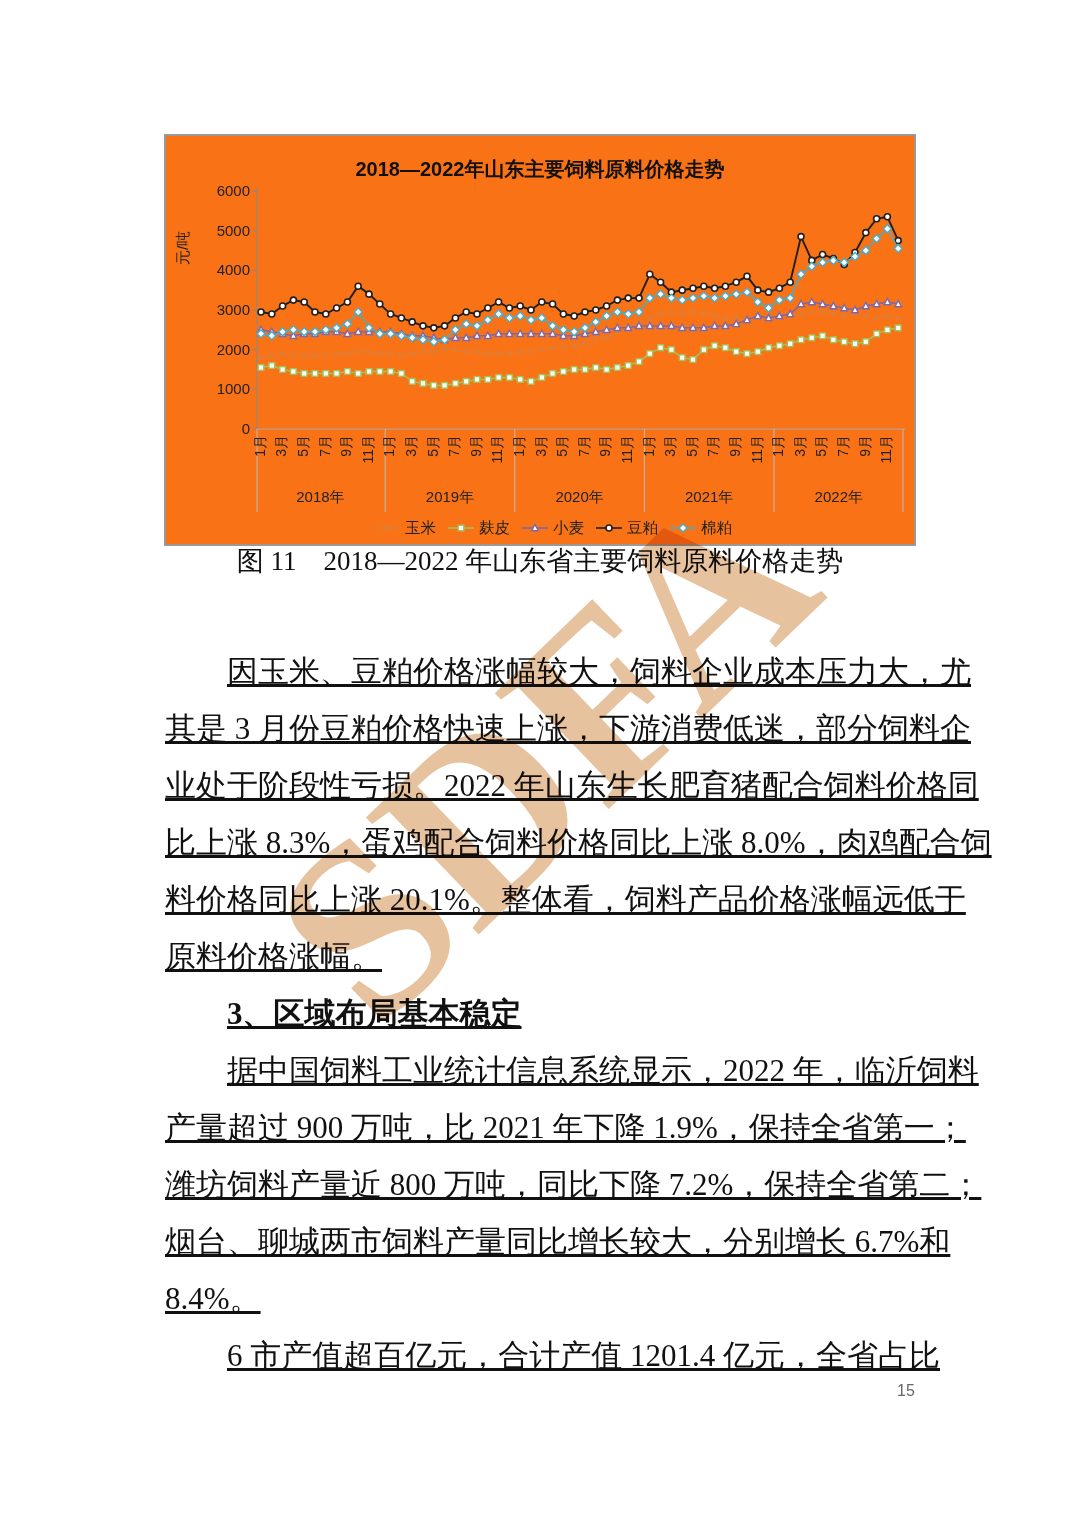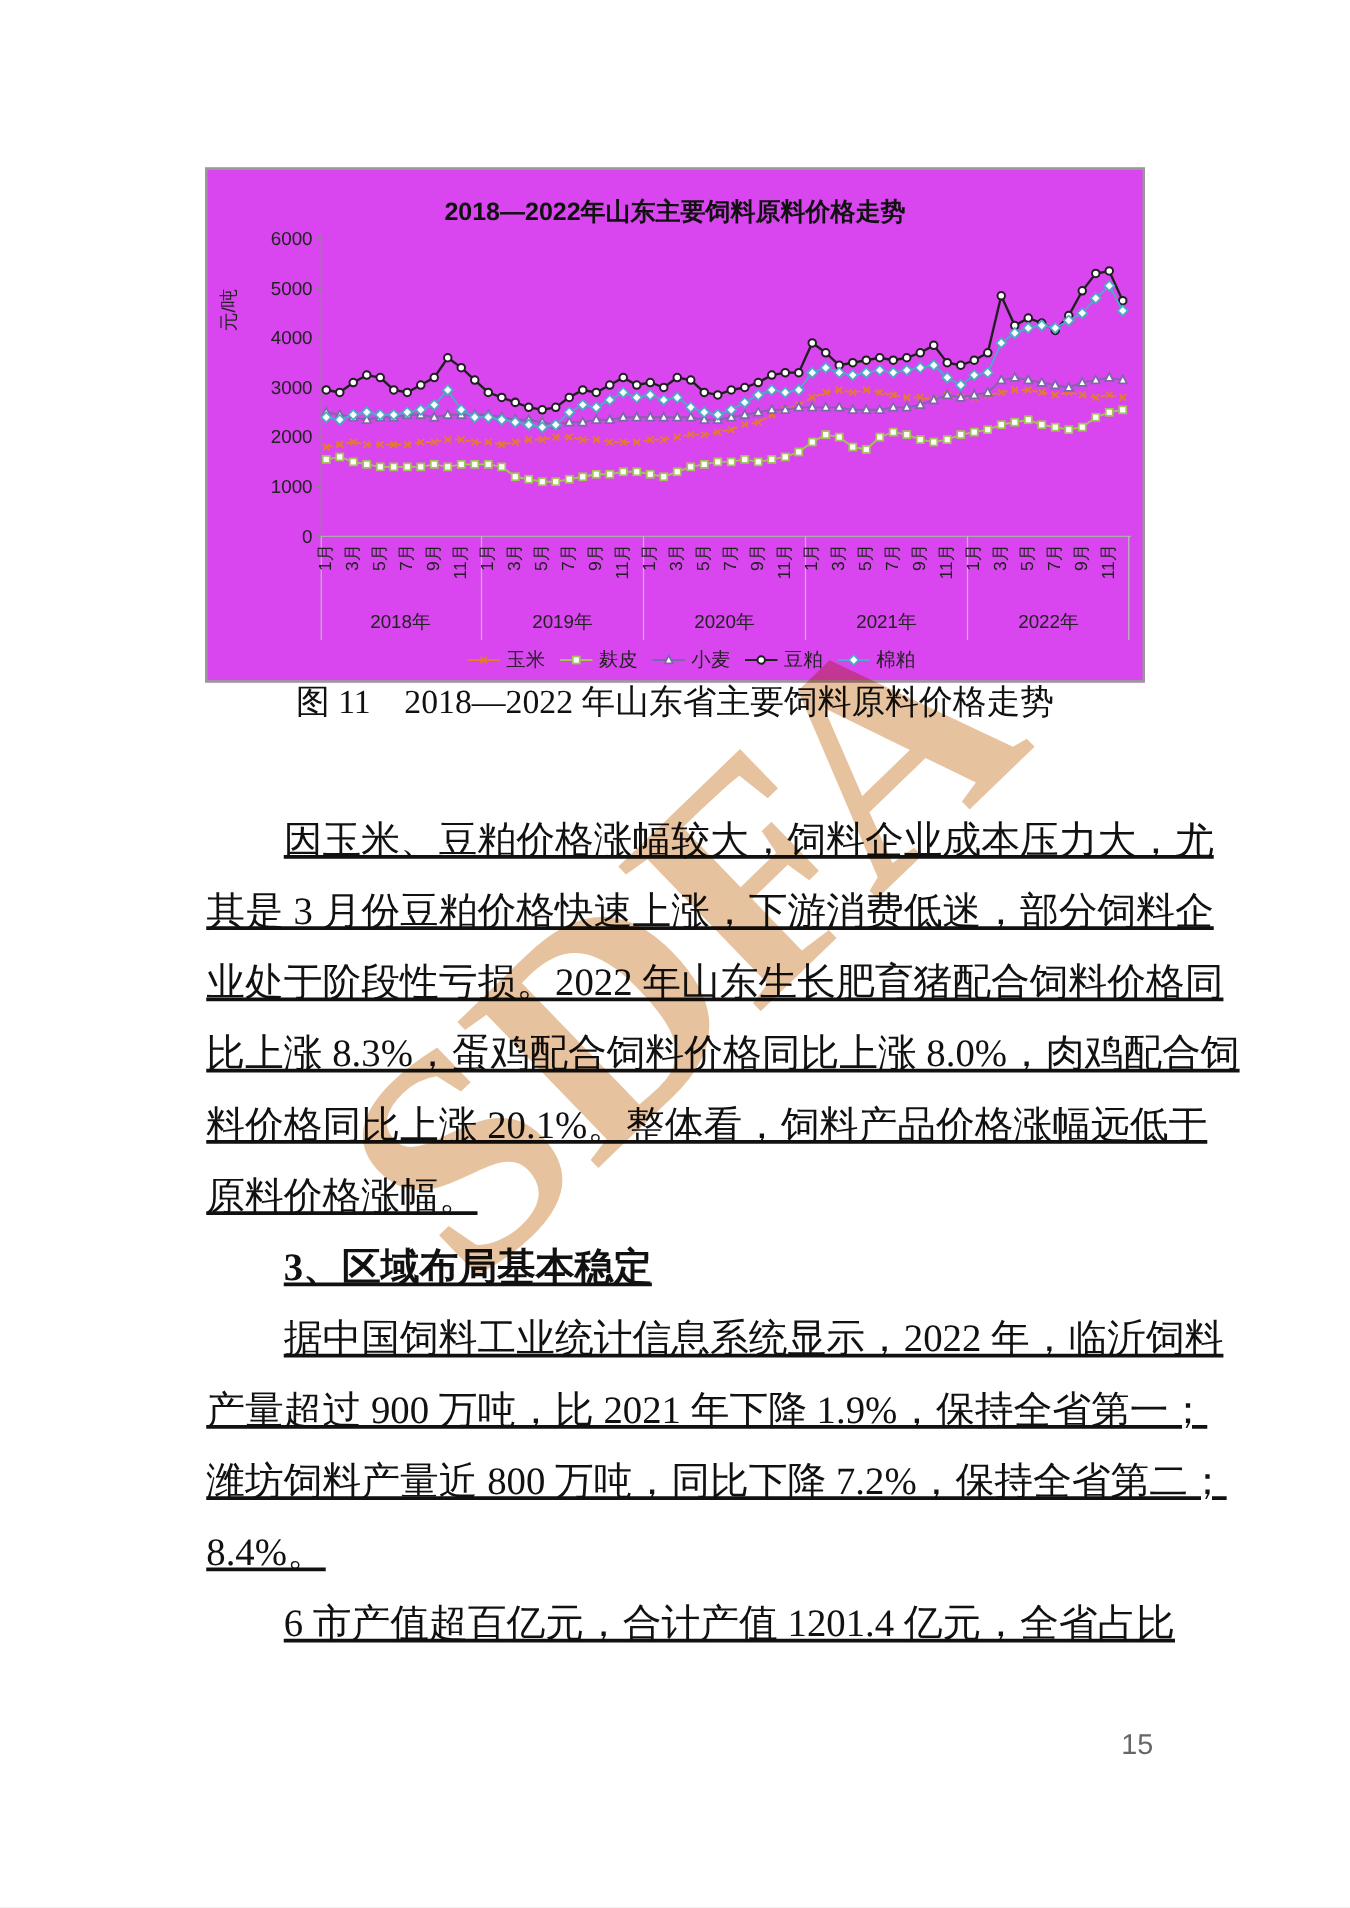--- a/index.html
+++ b/index.html
@@ -4,21 +4,21 @@
 <style>
   * { margin:0; padding:0; box-sizing:border-box; }
   html,body { background:#e8e8e8; }
   .page {
     position:relative; width:1080px; height:1526px; margin:0 auto;
     background:#ffffff; overflow:hidden;
     font-family:"Liberation Serif", serif; color:#1a1a1a;
   }
   .chart-box {
     position:absolute; left:164px; top:134px; width:752px; height:412px;
-    border:2px solid #999999; background:#d946ef;
+    border:2px solid #999999; background:#f97316;
   }
   .chart-box svg { display:block; font-family:"Liberation Sans", sans-serif; }
   .caption {
     position:absolute; left:165px; top:543px; width:750px;
     text-align:center; font-size:27px; color:#111;
   }
   .bodytext {
     position:absolute; left:165px; top:643px; width:750px;
     font-size:31px; line-height:57px; color:#111;
   }
@@ -27,21 +27,21 @@
   .line.indent { text-indent:62px; }
   .line.head { font-weight:bold; text-align-last:left; }
   .watermark {
     position:absolute; left:215px; top:625px; width:660px; height:260px;
     font-family:"Liberation Serif", serif; font-weight:bold;
     font-size:248px; line-height:260px; text-align:center;
     color:#e6bf99; transform:rotate(-44deg);
     mix-blend-mode:multiply; opacity:0.95; z-index:5; pointer-events:none;
   }
   .page-num {
-    position:absolute; left:897px; top:1382px; font-size:23px; color:#666;
+    position:absolute; left:897px; top:1382px; font-size:16px; color:#666;
     font-family:"Liberation Sans", sans-serif;
   }
 </style>
 </head>
 <body>
 
 <div class="page">
 
   <div class="chart-box">
     <svg id="chart-svg" width="748" height="408" viewBox="0 0 748 408">
@@ -445,20 +445,21 @@
     <div class="line indent">因玉米、豆粕价格涨幅较大，饲料企业成本压力大，尤</div>
     <div class="line">其是 3 月份豆粕价格快速上涨，下游消费低迷，部分饲料企</div>
     <div class="line">业处于阶段性亏损。2022 年山东生长肥育猪配合饲料价格同</div>
     <div class="line">比上涨 8.3%，蛋鸡配合饲料价格同比上涨 8.0%，肉鸡配合饲</div>
     <div class="line">料价格同比上涨 20.1%。整体看，饲料产品价格涨幅远低于</div>
     <div class="line last">原料价格涨幅。</div>
     <div class="line head indent">3、区域布局基本稳定</div>
     <div class="line indent">据中国饲料工业统计信息系统显示，2022 年，临沂饲料</div>
     <div class="line">产量超过 900 万吨，比 2021 年下降 1.9%，保持全省第一；</div>
     <div class="line">潍坊饲料产量近 800 万吨，同比下降 7.2%，保持全省第二；</div>
+    <div class="line">烟台、聊城两市饲料产量同比增长较大，分别增长 6.7%和</div>
     <div class="line last">8.4%。</div>
     <div class="line last indent">6 市产值超百亿元，合计产值 1201.4 亿元，全省占比</div>
   </div>
 
   <div class="watermark">SDFA</div>
 
   <div class="page-num">15</div>
 
 </div>
 

